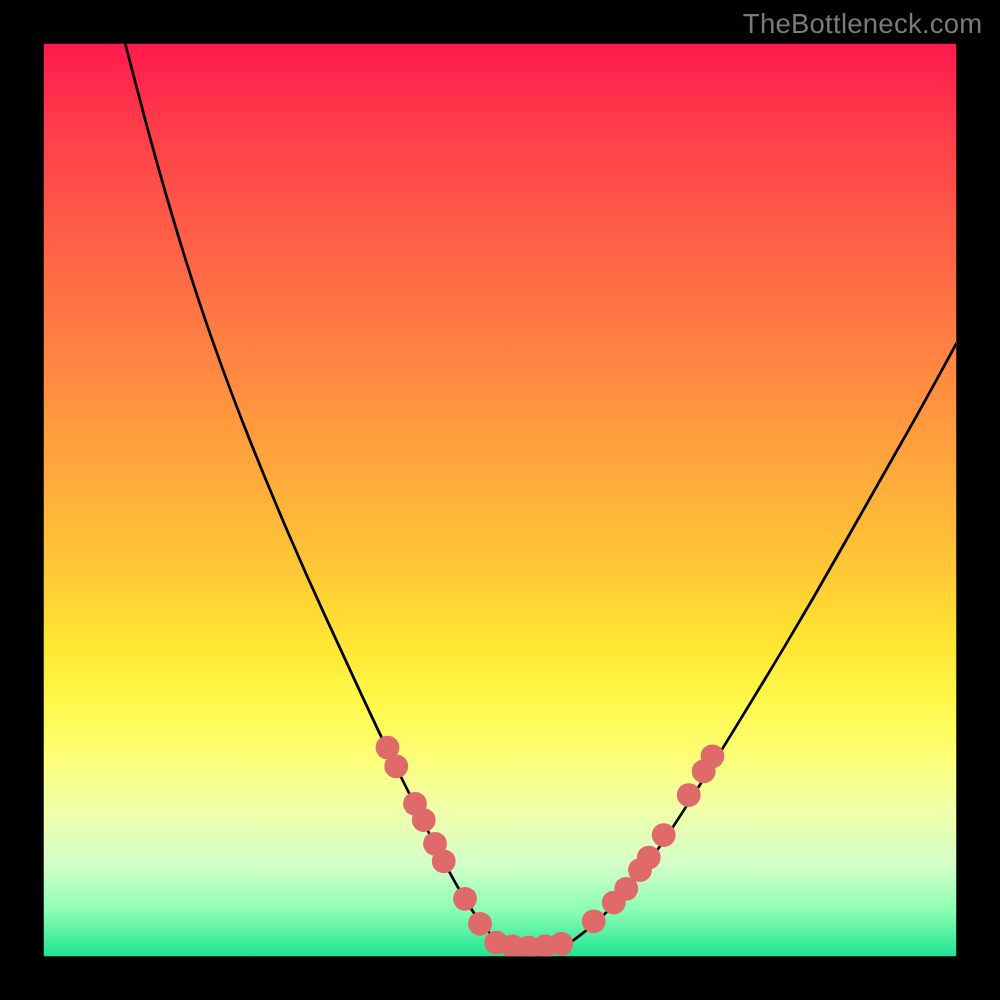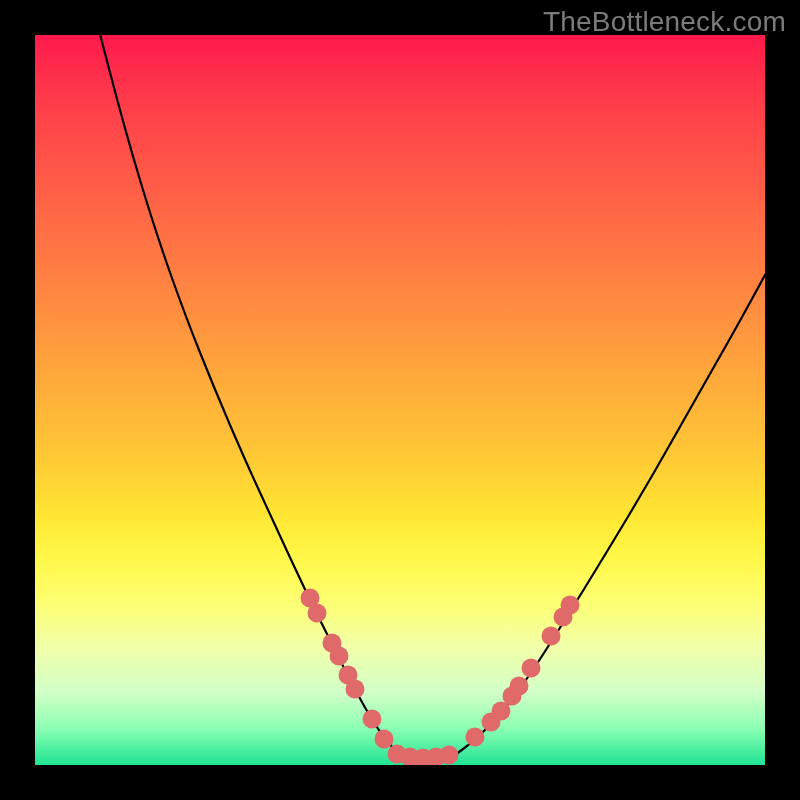--- a/index.html
+++ b/index.html
@@ -40,21 +40,21 @@
       #d3ffc8 90%,
       #8bffb3 95%,
       #1fe393 100%
     );
   }
   .watermark {
     position: absolute;
     top: 6px;
     right: 14px;
     color: #7b7b7b;
-    font-size: 28px;
+    font-size: 22px;
     font-weight: 400;
     letter-spacing: 0.2px;
     z-index: 20;
     user-select: none;
   }
   svg.overlay {
     position: absolute;
     left: 0;
     top: 0;
     width: 730px;

